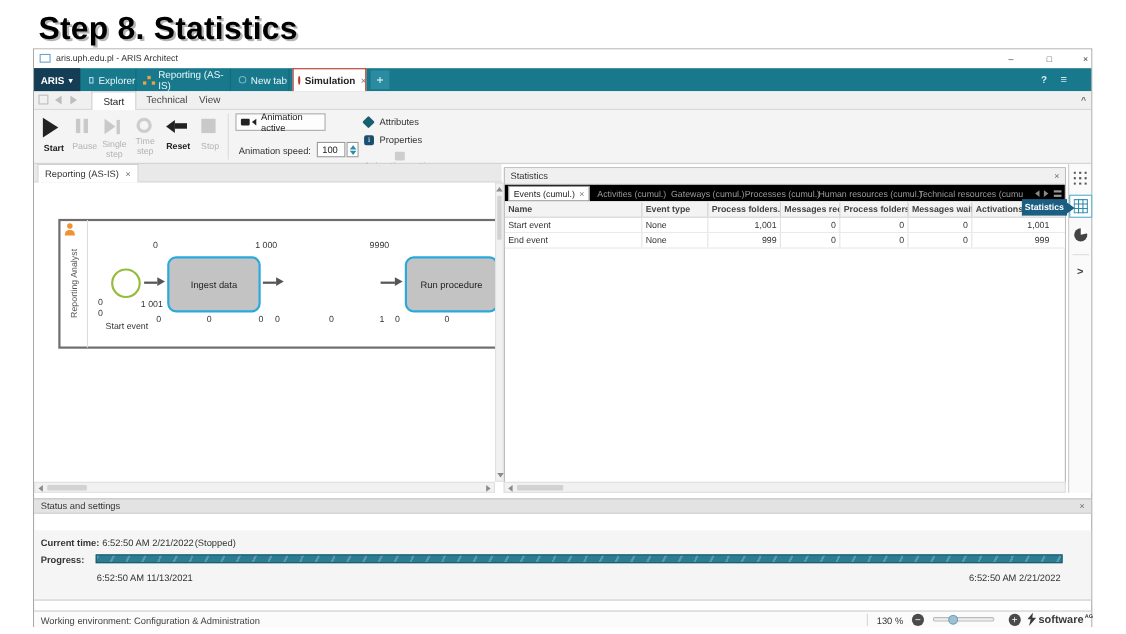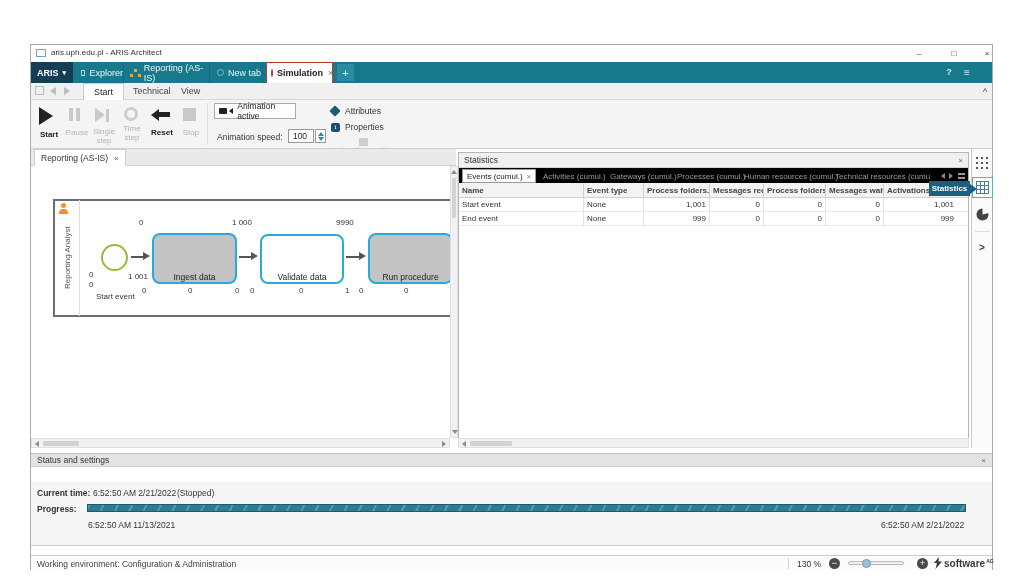--- a/index.html
+++ b/index.html
@@ -45,21 +45,21 @@
   .sm-dn { width:0;height:0;border-top:4px solid #2e8aa8;border-left:3.5px solid transparent;border-right:3.5px solid transparent; }
   .sc-l { width:0;height:0;border-right:4px solid #8a8a8a;border-top:3px solid transparent;border-bottom:3px solid transparent; }
   .sc-r { width:0;height:0;border-left:4px solid #8a8a8a;border-top:3px solid transparent;border-bottom:3px solid transparent; }
   .sc-u { width:0;height:0;border-bottom:4px solid #8a8a8a;border-left:3px solid transparent;border-right:3px solid transparent; }
   .sc-d { width:0;height:0;border-top:4px solid #8a8a8a;border-left:3px solid transparent;border-right:3px solid transparent; }
   .ah { width:0;height:0;border-left:7px solid #555;border-top:4.5px solid transparent;border-bottom:4.5px solid transparent; }
   .aline { height:2px; background:#555; }
 
   
   .lane { border:2px solid #6e6e6e; background:#fff; }
-  .node { border:2px solid #2aa9da; border-radius:8px; font-size:8.5px; color:#222;align-items:flex-end; }
+  .node { border:2px solid #2aa9da; border-radius:8px; font-size:8.5px; color:#222; }
   .node.gray { background:#c3c3c3; }
   .node.white { background:#fff; }
   .cnt { font-size:8px; color:#333; }
 
   
   .panel { border:1px solid #b5b5b5; background:#fff; }
   .panel-hd { background:#f0f0f0; border-bottom:1px solid #d5d5d5; font-size:8.5px; color:#333; }
   .stat-tab-on { background:#fff; border:1px solid #9a9a9a; font-size:8px; color:#222; }
   .stat-tab { font-size:8px; color:#9a9a9a; }
   .th { background:#f3f3f3; border-bottom:1px solid #cfcfcf; }
@@ -91,20 +91,21 @@
   .scrollbar { background:#f1f1f1; border:1px solid #e0e0e0; }
   .thumb { background:#d2d2d2; border-radius:1px; }
 
   .vtext { transform: rotate(-90deg); transform-origin: 0 0; font-size:8px; color:#555; white-space:nowrap; }
 </style>
 </head>
 <body>
 
 <div class="slide">
 
+  <div class="a slide-title" style="left:35px; top:10px;">Step 8. Statistics</div>
 
   <div class="a win" style="left:30px; top:44px; width:963px; height:526px;">
 
     <div class="a titlebar" style="left:0; top:0; width:961px; height:17px;">
       <div class="a" style="left:5px; top:4px; width:10px; height:8px; border:1px solid #6aa3cc;"></div>
       <div class="a t8" style="left:20px; top:3px; color:#333;">aris.uph.edu.pl - ARIS Architect</div>
       <div class="a t8 ctr" style="left:880px; top:1px; width:16px; height:14px; color:#333;">–</div>
       <div class="a t8 ctr" style="left:915px; top:1px; width:16px; height:14px; color:#333;">□</div>
       <div class="a t8 ctr" style="left:948px; top:1px; width:16px; height:14px; color:#333;">×</div>
     </div>
@@ -238,23 +239,20 @@
 
       <div class="a aline" style="left:100px; top:90px; width:12px;"></div>
       <div class="a ah" style="left:112px; top:86px;"></div>
       <div class="a aline" style="left:208px; top:90px; width:12px;"></div>
       <div class="a ah" style="left:220px; top:86px;"></div>
       <div class="a aline" style="left:315px; top:90px; width:13px;"></div>
       <div class="a ah" style="left:328px; top:86px;"></div>
 
       <div class="a node gray ctr" style="left:121px; top:67px; width:85px; height:51px;">
           <span>Ingest data</span>
-        </div>
-      <div class="a node white ctr" style="left:229px; top:68px; width:84px; height:50px;">
-          <span>Validate data</span>
         </div>
       <div class="a node gray ctr" style="left:337px; top:67px; width:85px; height:51px;">
           <span>Run procedure</span>
         </div>
 
       <span class="a cnt" style="left:108px; top:52px;">0</span>
       <span class="a cnt" style="left:201px; top:52px;">1 000</span>
       <span class="a cnt" style="left:305px; top:52px;">9990</span>
       <span class="a cnt" style="left:58px; top:104px;">0</span>
       <span class="a cnt" style="left:58px; top:114px;">0</span>

